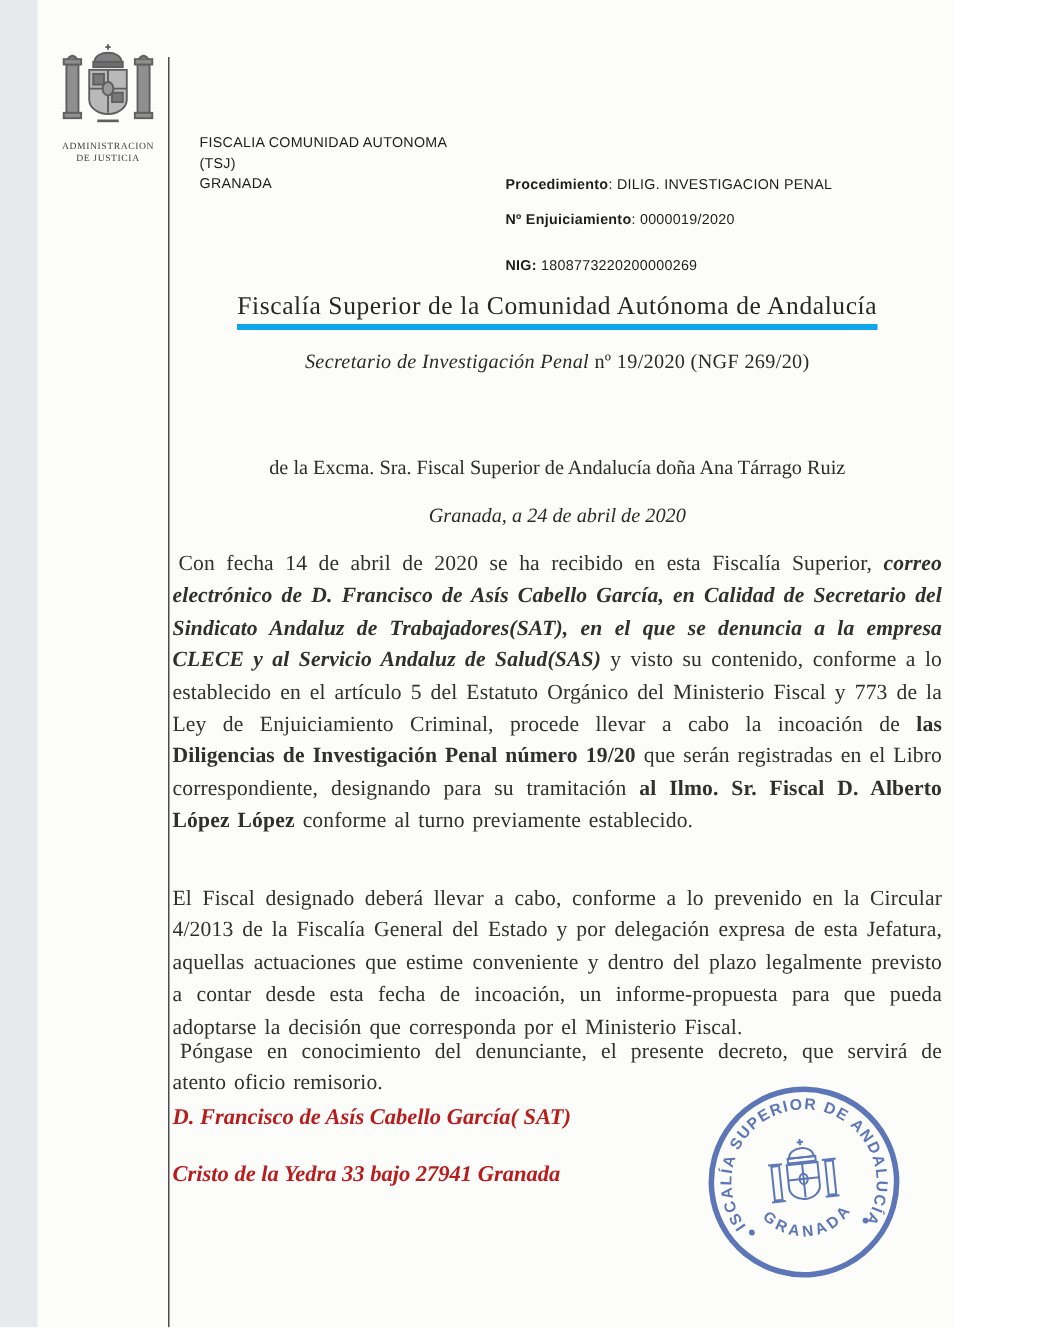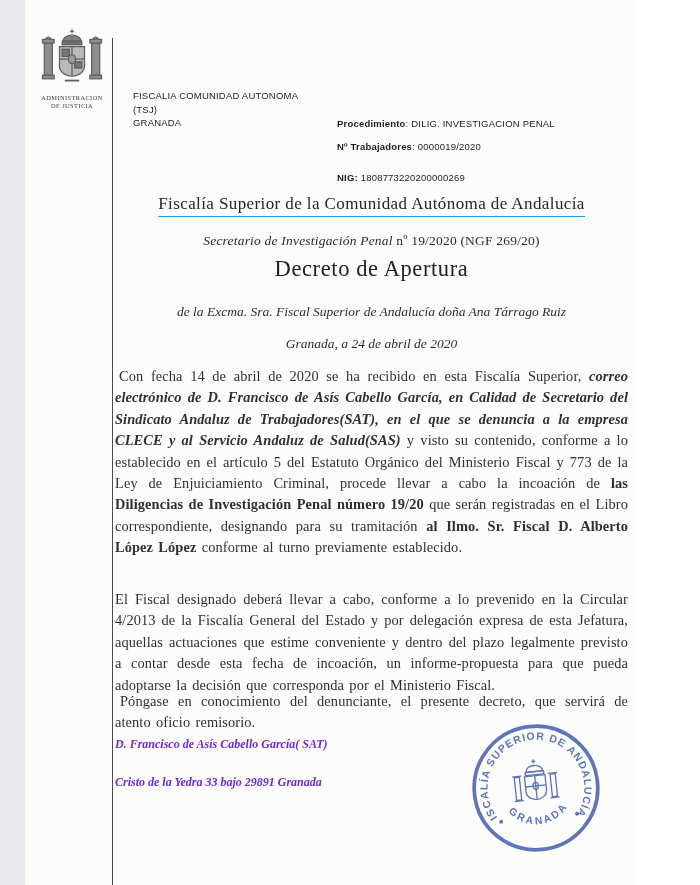--- a/index.html
+++ b/index.html
@@ -29,38 +29,38 @@
   .hdr-right .office{line-height:12px;}
   .hdr-right .proc{margin-top:29px;}
   .hdr-right .nproc{margin-top:12px;}
   .hdr-right .nig{margin-top:20px;}
   .hdr-right b{font-weight:bold;}
   .hdr-right .refcode{margin-top:5px;font-size:7.6px;color:#454545;}
 
   
   .blk{position:absolute;left:115px;width:513px;}
   .doc-title{top:194px;text-align:center;font-size:17px;letter-spacing:.4px;color:#262626;}
-  .doc-title span{border-bottom:1px solid #0ea5e9;padding-bottom:3px;}
+  .doc-title span{border-bottom:4px solid #0ea5e9;padding-bottom:3px;}
   .doc-subtitle{top:233px;text-align:center;font-size:13.5px;letter-spacing:.2px;color:#2a2a2a;}
   .doc-subtitle .it{font-style:italic;}
   .decree-title{top:256px;text-align:center;font-size:22.5px;letter-spacing:.6px;color:#222;}
-  .issuer{top:304px;text-align:center;font-style:italic;font-size:13.5px;color:#2b2b2b;}
+  .issuer{top:304px;text-align:center;font-size:13.5px;color:#2b2b2b;}
   .dateline{top:336px;text-align:center;font-style:italic;font-size:13.5px;color:#2b2b2b;}
 
   .para{
     font-size:14.4px;line-height:21.4px;text-align:justify;
     letter-spacing:.1px;word-spacing:1.6px;color:#303030;margin:0;
   }
   .p1{top:366px;text-indent:4px;}
   .p2{top:541px;margin-top:48px;}
   .p3{top:691px;text-indent:5px;}
   .bi{font-weight:bold;font-style:italic;}
   .b{font-weight:bold;}
 
-  .sig{font-weight:bold;font-style:italic;font-size:12px;color:#6d28d9;}
+  .sig{font-weight:bold;font-style:italic;font-size:15px;color:#b91c1c;}
   .sig-name{top:737px;}
   .sig-addr{top:775px;}
 
   
   .stamp{position:absolute;left:466px;top:718px;width:140px;height:140px;transform:rotate(-6deg);opacity:.88;}
   .stamp text{font-family:"Liberation Sans",sans-serif;font-weight:bold;}
 </style>
 </head>
 <body>
 
@@ -104,38 +104,37 @@
   </div>
 
   <div class="hdr hdr-left">
     <div>FISCALIA COMUNIDAD AUTONOMA</div>
     <div>(TSJ)</div>
     <div>GRANADA</div>
   </div>
 
   <div class="hdr hdr-right">
     <div class="proc"><b>Procedimiento</b><span>: DILIG. INVESTIGACION PENAL</span></div>
-    <div class="nproc"><b>Nº Trabajadores</b><span>: 0000019/2020</span></div>
+    <div class="nproc"><b>Nº Enjuiciamiento</b><span>: 0000019/2020</span></div>
     <div class="nig"><b>NIG:</b><span> 1808773220200000269</span></div>
   </div>
 
   <div class="blk doc-title"><span>Fiscalía Superior de la Comunidad Autónoma de Andalucía</span></div>
   <div class="blk doc-subtitle"><span class="it">Secretario de Investigación Penal</span><span> nº 19/2020 (NGF 269/20)</span></div>
-  <div class="blk decree-title">Decreto de Apertura</div>
   <div class="blk issuer">de la Excma. Sra. Fiscal Superior de Andalucía doña Ana Tárrago Ruiz</div>
   <div class="blk dateline">Granada, a 24  de abril de 2020</div>
 
   <p class="blk para p1"><span>Con fecha 14 de abril de 2020 se ha recibido en esta Fiscalía Superior, </span><span class="bi">correo electrónico de D. Francisco de Asís Cabello García,  en Calidad de Secretario del Sindicato Andaluz de Trabajadores(SAT), en el que se denuncia a la empresa CLECE y al Servicio Andaluz de Salud(SAS)</span><span> y visto su contenido, conforme a lo establecido en el artículo 5 del Estatuto Orgánico del Ministerio Fiscal y 773 de la Ley de Enjuiciamiento Criminal, procede llevar a cabo la incoación de </span><span class="b">las Diligencias de Investigación Penal número 19/20</span><span> que serán registradas en el Libro correspondiente, designando para su tramitación </span><span class="b">al Ilmo. Sr. Fiscal D. Alberto López López</span><span> conforme al turno previamente establecido.</span></p>
 
   <p class="blk para p2">El Fiscal designado deberá llevar a cabo, conforme a lo prevenido en la Circular 4/2013 de la Fiscalía General del Estado y por delegación expresa de esta Jefatura, aquellas actuaciones que estime conveniente y dentro del plazo legalmente previsto a contar desde esta fecha de incoación, un informe-propuesta para que pueda adoptarse la decisión que corresponda por el Ministerio Fiscal.</p>
 
   <p class="blk para p3">Póngase en conocimiento del denunciante, el presente decreto, que servirá de atento oficio remisorio.</p>
 
   <div class="blk sig sig-name">D. Francisco de Asís Cabello García( SAT)</div>
-  <div class="blk sig sig-addr">Cristo de la Yedra 33 bajo 29891 Granada</div>
+  <div class="blk sig sig-addr">Cristo de la Yedra 33 bajo 27941 Granada</div>
 
   <svg class="stamp" viewBox="0 0 136 136">
     <defs>
       <path id="ringPath" d="M 29.5,95 A 47,47 0 1 1 106.5,41 A 47,47 0 1 1 29.5,95"></path>
       <path id="botPath" d="M 38,87 A 36,36 0 0 0 98,87"></path>
     </defs>
     <g stroke="#4664ae" fill="none">
       <circle cx="68" cy="68" r="60" stroke-width="3.6"></circle>
 
       <g stroke-width="1.3">

